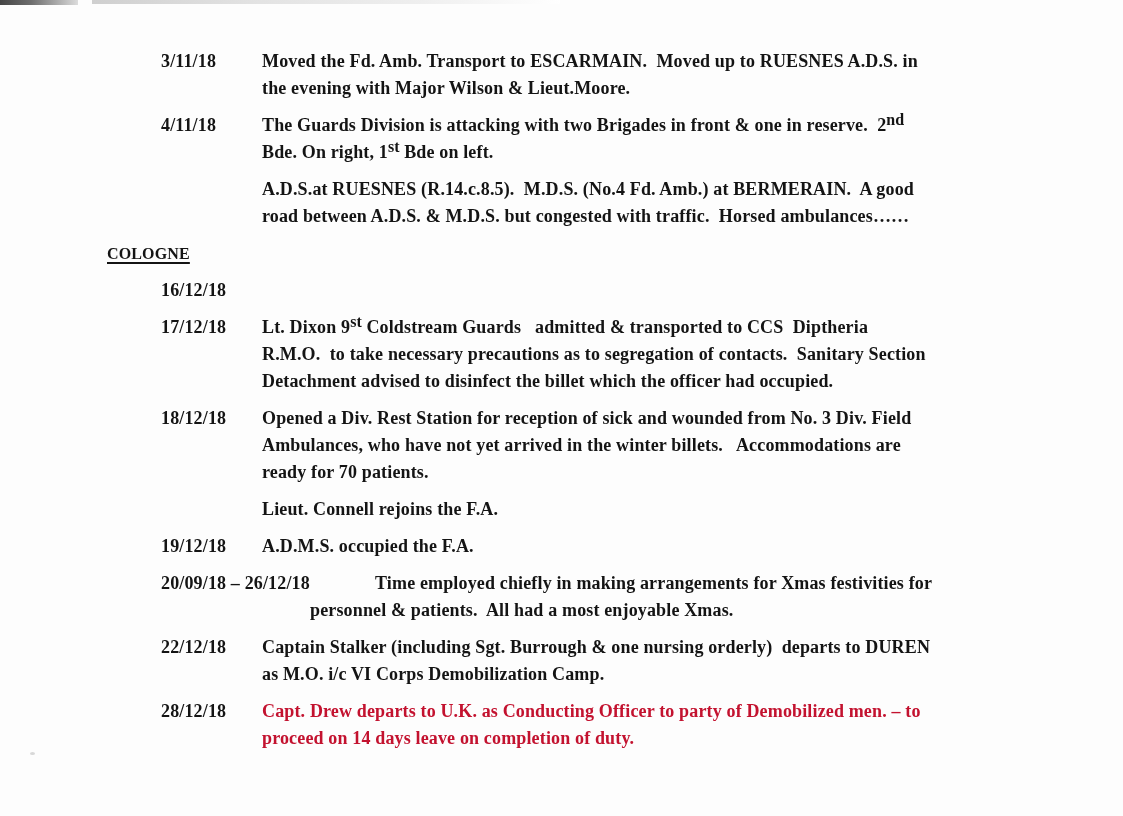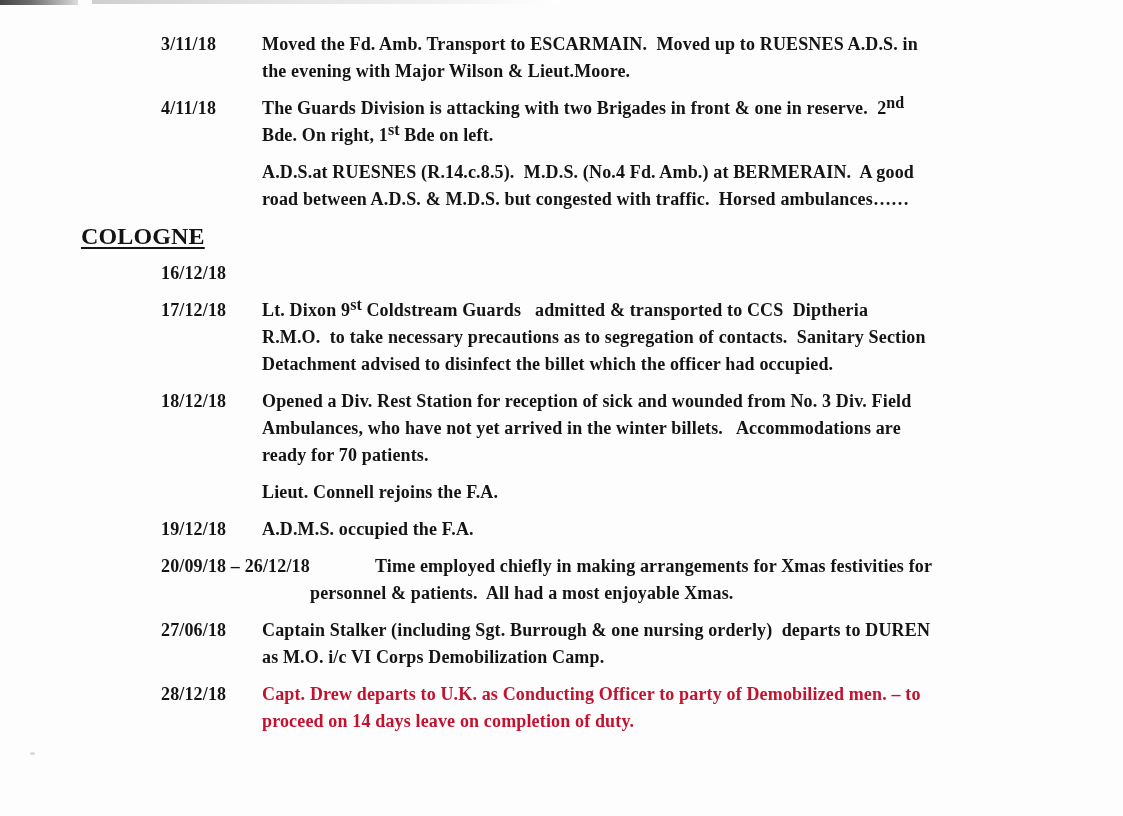--- a/index.html
+++ b/index.html
@@ -34,21 +34,21 @@
   }
   .scan-speck {
     position: absolute;
     left: 30px; top: 752px;
     width: 5px; height: 3px;
     background: #d8d8d8;
     border-radius: 50%;
   }
   .diary {
     position: absolute;
-    top: 31px;
+    top: 48px;
     left: 0;
     width: 1017px;
     font-size: 18px;
     line-height: 27px;
   }
   .row {
     display: flex;
     padding-left: 161px;
     padding-right: 85px;
     margin-bottom: 10px;
@@ -75,23 +75,23 @@
     text-indent: 0;
   }
   .row.range .text {
     display: inline;
     white-space: pre-wrap;
   }
   .red-entry .text {
     color: var(--red, #c3122f);
   }
   .section-heading {
-    font-size: 24px;
+    font-size: 16px;
     line-height: 27px;
-    margin: 0 0 10px 81px;
+    margin: 0 0 10px 107px;
     text-decoration: underline;
     text-decoration-thickness: 2px;
     text-underline-offset: 3px;
   }
   sup {
     font-size: 16px;
     line-height: 0;
     vertical-align: 6px;
     letter-spacing: 0;
   }
@@ -134,21 +134,21 @@
   </div>
       <div class="row">
     <div class="date">19/12/18</div>
     <div class="text"><span>A.D.M.S. occupied the F.A.</span></div>
   </div>
       <div class="row range">
     <div class="date">20/09/18 – 26/12/18</div>
     <div class="text"><span>Time employed chiefly in making arrangements for Xmas festivities for personnel &amp; patients.  All had a most enjoyable Xmas.</span></div>
   </div>
       <div class="row">
-    <div class="date">27/06/18</div>
+    <div class="date">22/12/18</div>
     <div class="text"><span>Captain Stalker (including Sgt. Burrough &amp; one nursing orderly)  departs to DUREN as M.O. i/c VI Corps Demobilization Camp.</span></div>
   </div>
       <div class="row red-entry">
     <div class="date">28/12/18</div>
     <div class="text"><span>Capt. Drew departs to U.K. as Conducting Officer to party of Demobilized men. – to proceed on 14 days leave on completion of duty.</span></div>
   </div>
     </main>
 </div>
 
 </body></html>

